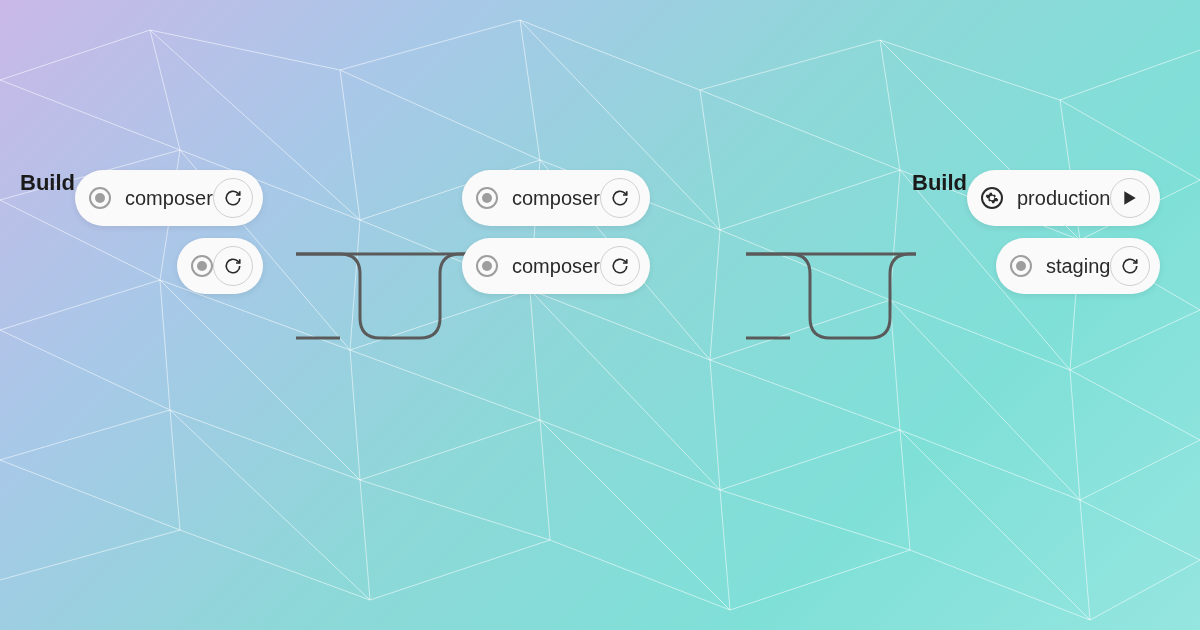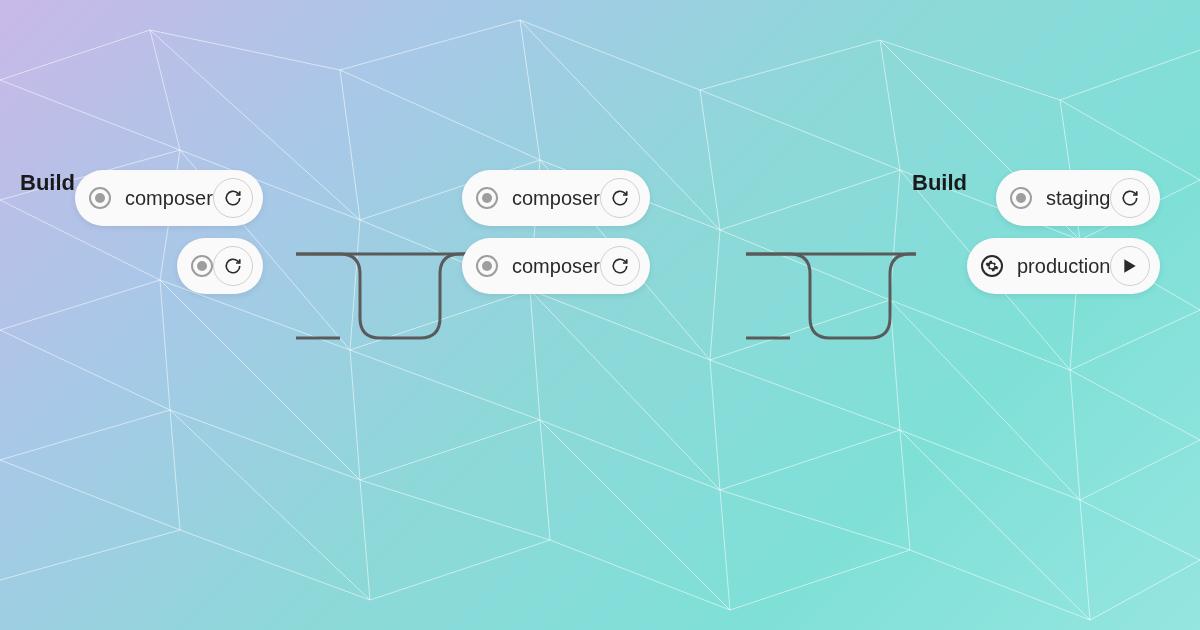--- a/index.html
+++ b/index.html
@@ -195,40 +195,40 @@
             </svg>
         </span>
       </div>
     </div>
   </div>
 
   <div class="stage">
     <div class="stage-title">Build</div>
     <div class="jobs">
       <div class="job">
-        <span class="status">
-            <span class="status-dot"></span>
-          </span>
-        <span class="job-label">staging</span>
-        <span class="action">
-          <svg width="18" height="18" viewBox="0 0 24 24" fill="none" stroke="#2a2a2a" stroke-width="2.2">
-              <path d="M21 12a9 9 0 1 1-3-6.7L21 8"></path>
-              <path d="M21 3v5h-5"></path>
-            </svg>
-        </span>
-      </div>
-      <div class="job">
         <span class="status gear">
           <svg width="14" height="14" viewBox="0 0 24 24" fill="#2a2a2a">
               <path d="M12 8a4 4 0 1 0 0 8 4 4 0 0 0 0-8zm9 4a7 7 0 0 1-.1 1.2l2 1.6-2 3.4-2.4-1a7 7 0 0 1-2 1.2l-.4 2.6h-4l-.4-2.6a7 7 0 0 1-2-1.2l-2.4 1-2-3.4 2-1.6A7 7 0 0 1 3 12a7 7 0 0 1 .1-1.2l-2-1.6 2-3.4 2.4 1a7 7 0 0 1 2-1.2L7.9 3h4l.4 2.6a7 7 0 0 1 2 1.2l2.4-1 2 3.4-2 1.6c.1.4.1.8.1 1.2z"></path>
             </svg>
         </span>
         <span class="job-label">production</span>
         <span class="action">
           <svg width="14" height="16" viewBox="0 0 12 14" fill="#2a2a2a">
               <path d="M1 1 L11 7 L1 13 Z"></path>
             </svg>
         </span>
       </div>
+      <div class="job">
+        <span class="status">
+            <span class="status-dot"></span>
+          </span>
+        <span class="job-label">staging</span>
+        <span class="action">
+          <svg width="18" height="18" viewBox="0 0 24 24" fill="none" stroke="#2a2a2a" stroke-width="2.2">
+              <path d="M21 12a9 9 0 1 1-3-6.7L21 8"></path>
+              <path d="M21 3v5h-5"></path>
+            </svg>
+        </span>
+      </div>
     </div>
   </div>
 
 </div>
 
 </body></html>

